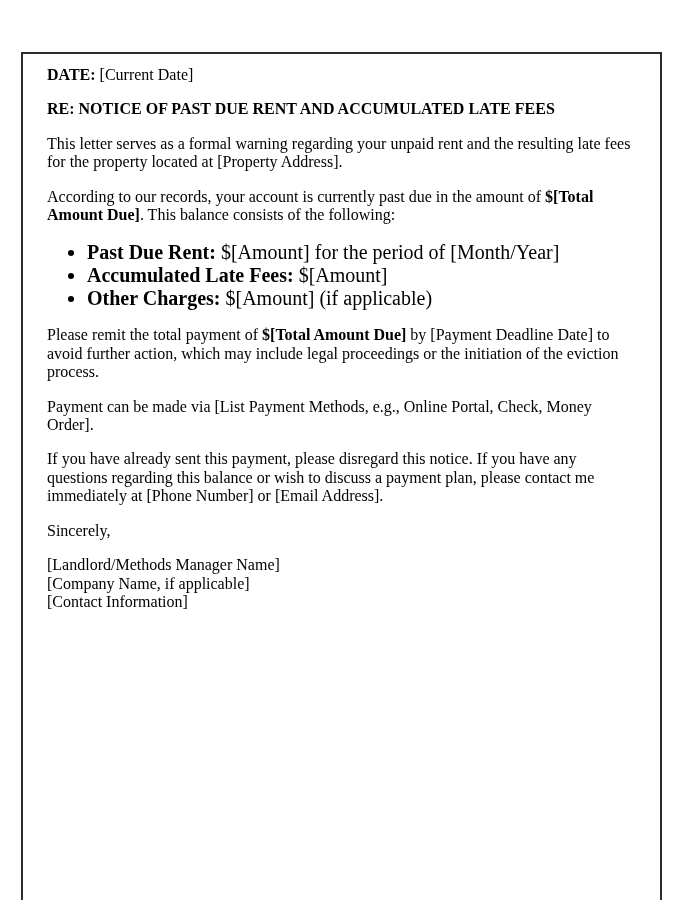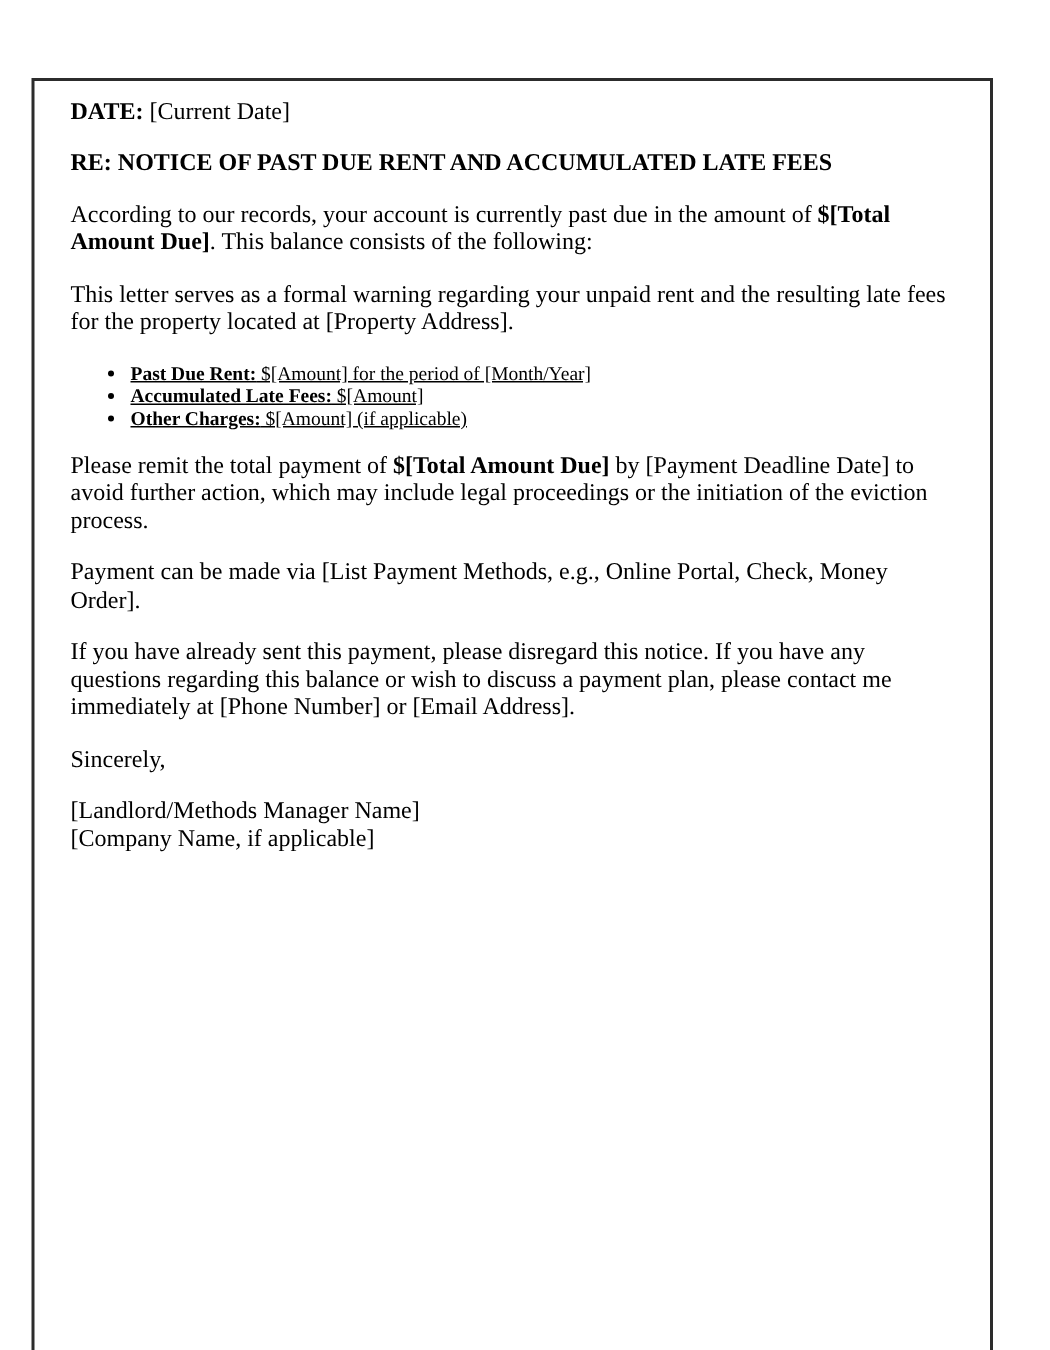--- a/index.html
+++ b/index.html
@@ -38,23 +38,22 @@
   }
   .b {
     font-weight: bold;
   }
   .subject {
     font-weight: bold;
   }
   ul.balance-list {
     margin: 16px 0;
     padding-left: 40px;
-    font-size: 13px;
+    font-size: 20px;
     line-height: 1.155;
-    text-decoration: underline;
   }
   ul.balance-list li {
     margin: 0;
   }
   .sig-block {
     margin: 16px 0;
     font-size: 16px;
     line-height: 1.155;
   }
 </style>
@@ -63,38 +62,39 @@
 
 <div class="page">
   <div class="letter-box">
 
     <p><span class="b">DATE:</span><span> [Current Date]</span></p>
 
 
     <p class="subject">RE: NOTICE OF PAST DUE RENT AND ACCUMULATED LATE FEES</p>
 
 
+    <p>This letter serves as a formal warning regarding your unpaid rent and the resulting late fees for the property located at [Property Address].</p>
+
     <p><span>According to our records, your account is currently past due in the amount of </span><span class="b">$[Total Amount Due]</span><span>. This balance consists of the following:</span></p>
-
-    <p>This letter serves as a formal warning regarding your unpaid rent and the resulting late fees for the property located at [Property Address].</p>
 
     <ul class="balance-list">
       <li><span class="b">Past Due Rent:</span><span> $[Amount] for the period of [Month/Year]</span></li>
       <li><span class="b">Accumulated Late Fees:</span><span> $[Amount]</span></li>
       <li><span class="b">Other Charges:</span><span> $[Amount] (if applicable)</span></li>
     </ul>
 
 
     <p><span>Please remit the total payment of </span><span class="b">$[Total Amount Due]</span><span> by [Payment Deadline Date] to avoid further action, which may include legal proceedings or the initiation of the eviction process.</span></p>
 
     <p>Payment can be made via [List Payment Methods, e.g., Online Portal, Check, Money Order].</p>
 
     <p>If you have already sent this payment, please disregard this notice. If you have any questions regarding this balance or wish to discuss a payment plan, please contact me immediately at [Phone Number] or [Email Address].</p>
 
     <p>Sincerely,</p>
 
     <div class="sig-block">
       <div>[Landlord/Methods Manager Name]</div>
       <div>[Company Name, if applicable]</div>
+      <div>[Contact Information]</div>
     </div>
 
   </div>
 </div>
 
 </body></html>

